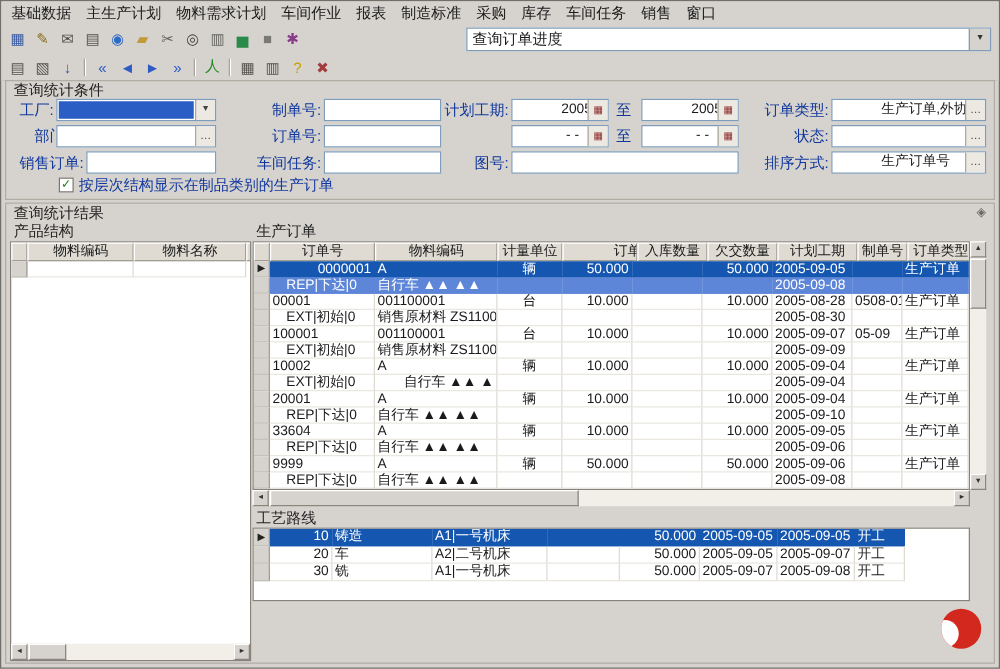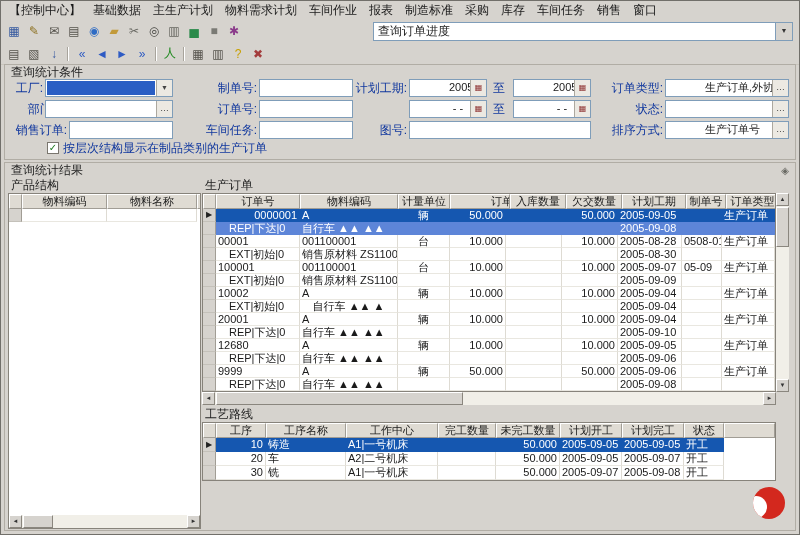--- a/index.html
+++ b/index.html
@@ -71,21 +71,20 @@
   .logo-icon::after{content:"";position:absolute;left:-8px;top:9px;width:22px;height:22px;border-radius:50%;background:#fff;}
   .logo-brand{font-size:22px;font-weight:bold;color:#5a5a5a;letter-spacing:3px;line-height:24px;}
   .logo-site{font-size:11px;color:#cc2020;line-height:13px;text-align:right;}
 </style>
 </head>
 <body>
 
 <div class="window">
 
   <div class="menubar" id="menubar">
-      <span class="menu-item">【控制中心】</span>
       <span class="menu-item">基础数据</span>
       <span class="menu-item">主生产计划</span>
       <span class="menu-item">物料需求计划</span>
       <span class="menu-item">车间作业</span>
       <span class="menu-item">报表</span>
       <span class="menu-item">制造标准</span>
       <span class="menu-item">采购</span>
       <span class="menu-item">库存</span>
       <span class="menu-item">车间任务</span>
       <span class="menu-item">销售</span>
@@ -327,21 +326,21 @@
           <div class="cell" style="width: 56px; text-align: right;">10.000</div>
           <div class="cell" style="width: 56px; text-align: right;"></div>
           <div class="cell" style="width: 56px; text-align: right;">10.000</div>
           <div class="cell" style="width: 64px; text-align: left;">2005-09-04</div>
           <div class="cell" style="width: 40px; text-align: left;"></div>
           <div class="cell" style="width: 53px; text-align: left;">生产订单</div>
         </div>
         <div class="grow">
           <div class="cell selc" style="width: 13px;"></div>
           <div class="cell indent" style="width: 84px; text-align: left;">EXT|初始|0</div>
-          <div class="cell" style="width: 98px; text-align: center;">自行车 ▲▲ ▲</div>
+          <div class="cell" style="width: 98px; text-align: right;">自行车 ▲▲ ▲</div>
           <div class="cell" style="width: 52px; text-align: center;"></div>
           <div class="cell" style="width: 56px; text-align: right;"></div>
           <div class="cell" style="width: 56px; text-align: right;"></div>
           <div class="cell" style="width: 56px; text-align: right;"></div>
           <div class="cell" style="width: 64px; text-align: left;">2005-09-04</div>
           <div class="cell" style="width: 40px; text-align: left;"></div>
           <div class="cell" style="width: 53px; text-align: left;"></div>
         </div>
         <div class="grow">
           <div class="cell selc" style="width: 13px;"></div>
@@ -362,21 +361,21 @@
           <div class="cell" style="width: 52px; text-align: center;"></div>
           <div class="cell" style="width: 56px; text-align: right;"></div>
           <div class="cell" style="width: 56px; text-align: right;"></div>
           <div class="cell" style="width: 56px; text-align: right;"></div>
           <div class="cell" style="width: 64px; text-align: left;">2005-09-10</div>
           <div class="cell" style="width: 40px; text-align: left;"></div>
           <div class="cell" style="width: 53px; text-align: left;"></div>
         </div>
         <div class="grow">
           <div class="cell selc" style="width: 13px;"></div>
-          <div class="cell" style="width: 84px; text-align: left;">12680</div>
+          <div class="cell" style="width: 84px; text-align: left;">33604</div>
           <div class="cell" style="width: 98px; text-align: left;">A</div>
           <div class="cell" style="width: 52px; text-align: center;">辆</div>
           <div class="cell" style="width: 56px; text-align: right;">10.000</div>
           <div class="cell" style="width: 56px; text-align: right;"></div>
           <div class="cell" style="width: 56px; text-align: right;">10.000</div>
           <div class="cell" style="width: 64px; text-align: left;">2005-09-05</div>
           <div class="cell" style="width: 40px; text-align: left;"></div>
           <div class="cell" style="width: 53px; text-align: left;">生产订单</div>
         </div>
         <div class="grow">
@@ -426,32 +425,20 @@
     <div class="sb sb-h" style="left:197px;top:229px;width:574px">
       <div class="sb-btn">◄</div>
       <div class="sb-track">
         <div class="sb-thumb" style="left:1px;width:45%"></div>
       </div>
       <div class="sb-btn">►</div>
     </div>
 
     <div class="sub-title" style="left:200px;top:245px">工艺路线</div>
     <div class="gridbox" id="routing-gridbox" style="left:197px;top:259px;width:574px;height:59px">
-        <div class="grid-head">
-          <div class="hcell" style="width: 13px;"></div>
-          <div class="hcell" style="width: 50px;">工序</div>
-          <div class="hcell" style="width: 80px;">工序名称</div>
-          <div class="hcell" style="width: 92px;">工作中心</div>
-          <div class="hcell" style="width: 58px;">完工数量</div>
-          <div class="hcell" style="width: 64px;">未完工数量</div>
-          <div class="hcell" style="width: 62px;">计划开工</div>
-          <div class="hcell" style="width: 62px;">计划完工</div>
-          <div class="hcell" style="width: 40px;">状态</div>
-          <div class="hcell fill"></div>
-        </div>
         <div class="grow selected">
           <div class="cell selc" style="width: 13px;">▶</div>
           <div class="cell" style="width: 50px; text-align: right;">10</div>
           <div class="cell" style="width: 80px; text-align: left;">铸造</div>
           <div class="cell" style="width: 92px; text-align: left;">A1|一号机床</div>
           <div class="cell" style="width: 58px; text-align: right;"></div>
           <div class="cell" style="width: 64px; text-align: right;">50.000</div>
           <div class="cell" style="width: 62px; text-align: left;">2005-09-05</div>
           <div class="cell" style="width: 62px; text-align: left;">2005-09-05</div>
           <div class="cell" style="width: 40px; text-align: left;">开工</div>

